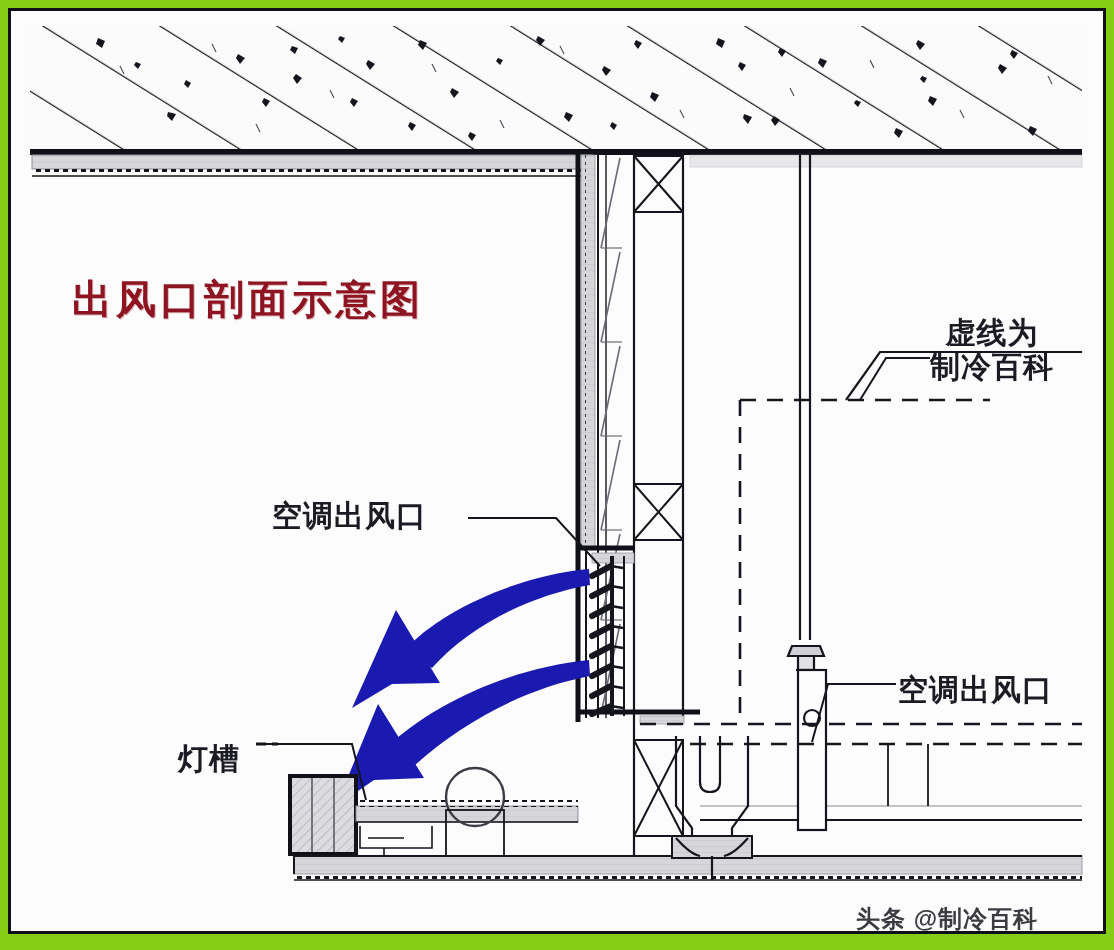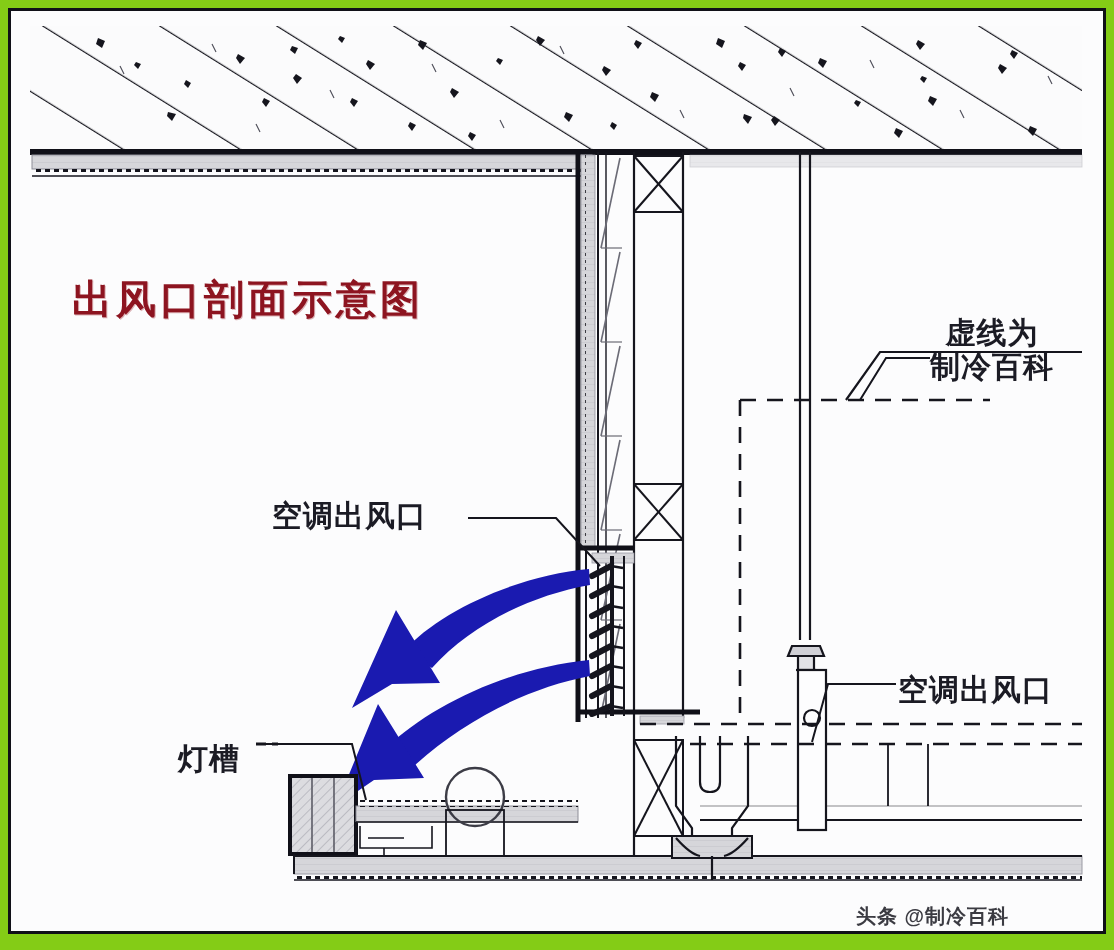--- a/index.html
+++ b/index.html
@@ -32,21 +32,21 @@
     color:#8d1420;
     letter-spacing:4px;
     text-shadow:1px 1px 0 rgba(160,40,50,.35);
   }
   #lbl-dashed{ left:930px;top:316px;font-size:30px;text-align:center;}
   #lbl-outlet{ left:272px;top:499px;font-size:30px;}
   #lbl-keel{   left:898px;top:673px;font-size:30px;}
   #lbl-trough{ left:178px;top:742px;font-size:30px;}
   #watermark{
     position:absolute;left:856px;top:903px;
-    font-size:20px;color:#2b2b33;font-weight:700;letter-spacing:1px;
+    font-size:24px;color:#2b2b33;font-weight:700;letter-spacing:1px;
     opacity:.92;
   }
 </style>
 </head>
 <body>
 
 <div id="stage">
 
   <div id="frame"></div>
 

